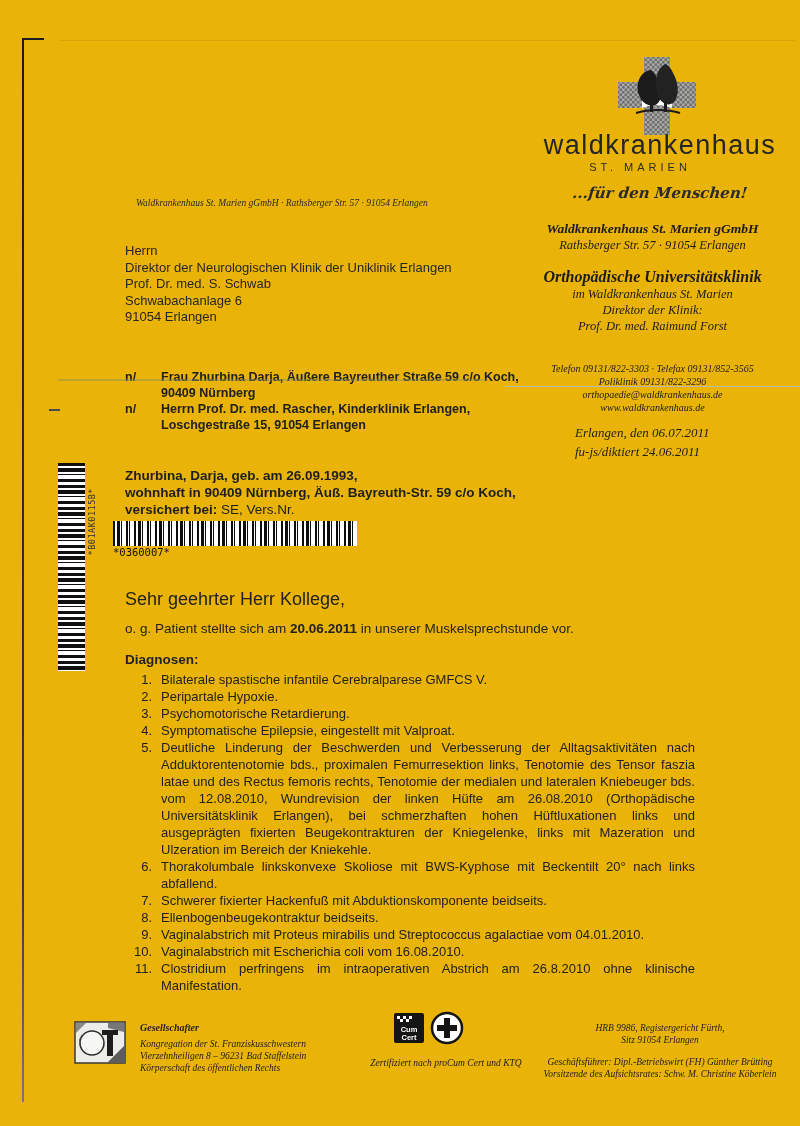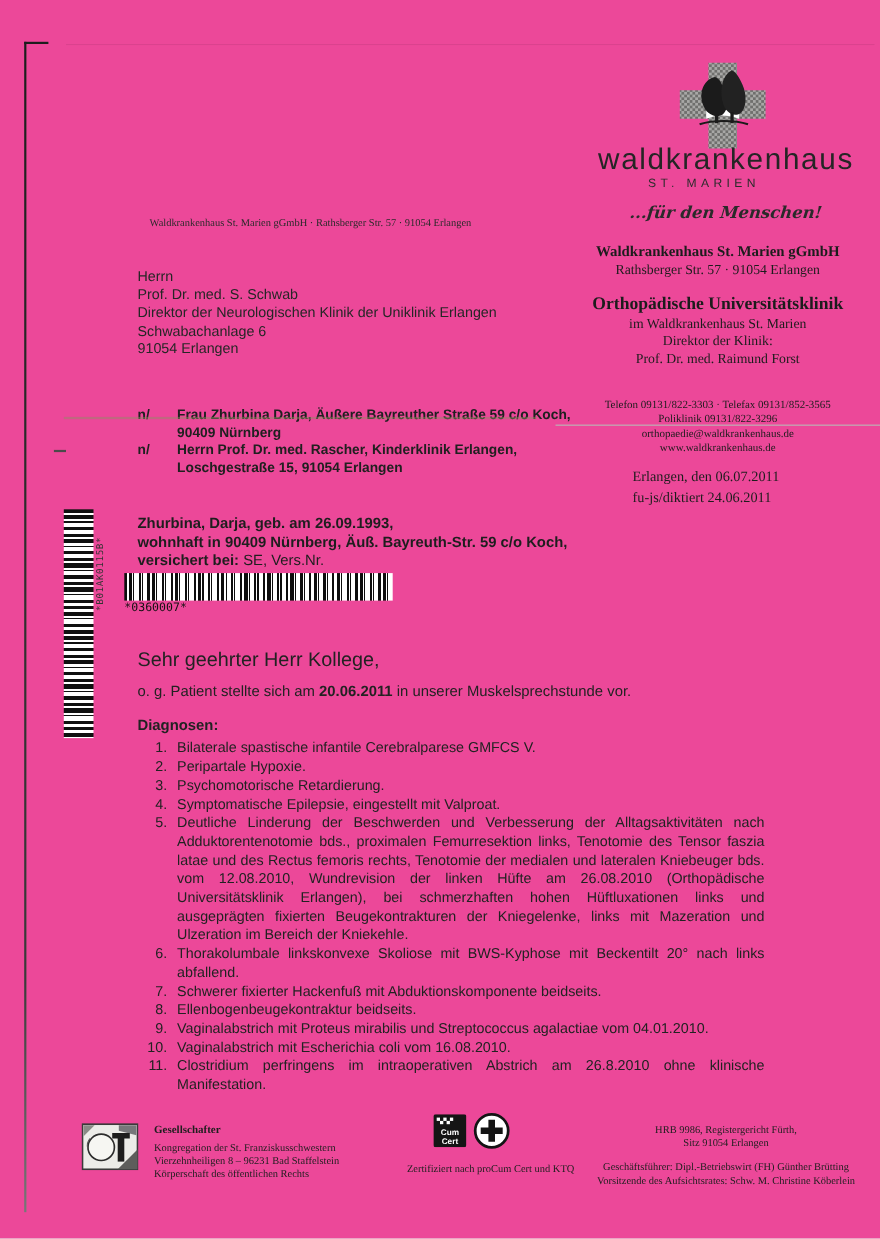--- a/index.html
+++ b/index.html
@@ -1,21 +1,21 @@
 <!DOCTYPE html>
 <html><head>
 <meta charset="utf-8">
 <style>
   html,body{margin:0;padding:0;background:#e9e9e7;}
   #page{
-    position:relative;width:800px;height:1126px;background:#ec4899;
+    position:relative;width:800px;height:1126px;background:#eab308;
     font-family:"Liberation Sans",sans-serif;color:#222;overflow:hidden;
   }
   .abs{position:absolute;}
-  .serif{font-family:"Liberation Serif",serif;}
+  .serif{font-family:"Liberation Serif",serif;font-style:italic;}
   .mono{font-family:"DejaVu Sans Mono",monospace;}
 
   
   .scan-left-line{left:22px;top:38px;width:2px;height:1064px;background:linear-gradient(#1d1d1d,#3a3a3a 80%,#777);}
   .scan-top-corner{left:22px;top:38px;width:22px;height:2px;background:#1d1d1d;}
   .scan-top-faint{left:60px;top:40px;width:735px;height:1px;background:rgba(0,0,0,0.07);}
 
   
   .logo-cross{left:612px;top:56px;width:90px;height:80px;}
   .logo-word{left:520px;top:130px;width:280px;text-align:center;font-size:27px;letter-spacing:1.5px;color:#252525;font-weight:400;}
@@ -115,22 +115,22 @@
       <div>Telefon 09131/822-3303 · Telefax 09131/852-3565</div>
       <div>Poliklinik  09131/822-3296</div>
       <div>orthopaedie@waldkrankenhaus.de</div>
       <div>www.waldkrankenhaus.de</div>
     </div>
   </div>
   <div class="abs org-rule"></div>
 
   <div class="abs recipient">
     <div>Herrn</div>
+    <div>Direktor der Neurologischen Klinik der Uniklinik Erlangen</div>
     <div>Prof. Dr. med. S. Schwab</div>
-    <div>Direktor der Neurologischen Klinik der Uniklinik Erlangen</div>
     <div>Schwabachanlage 6</div>
     <div>91054 Erlangen</div>
   </div>
 
   <div class="abs copies">
     <div class="copy-row">
       <span class="copy-prefix">n/</span>
       <span>Frau Zhurbina Darja, Äußere Bayreuther Straße 59 c/o Koch,</span>
     </div>
     <div class="copy-row">

